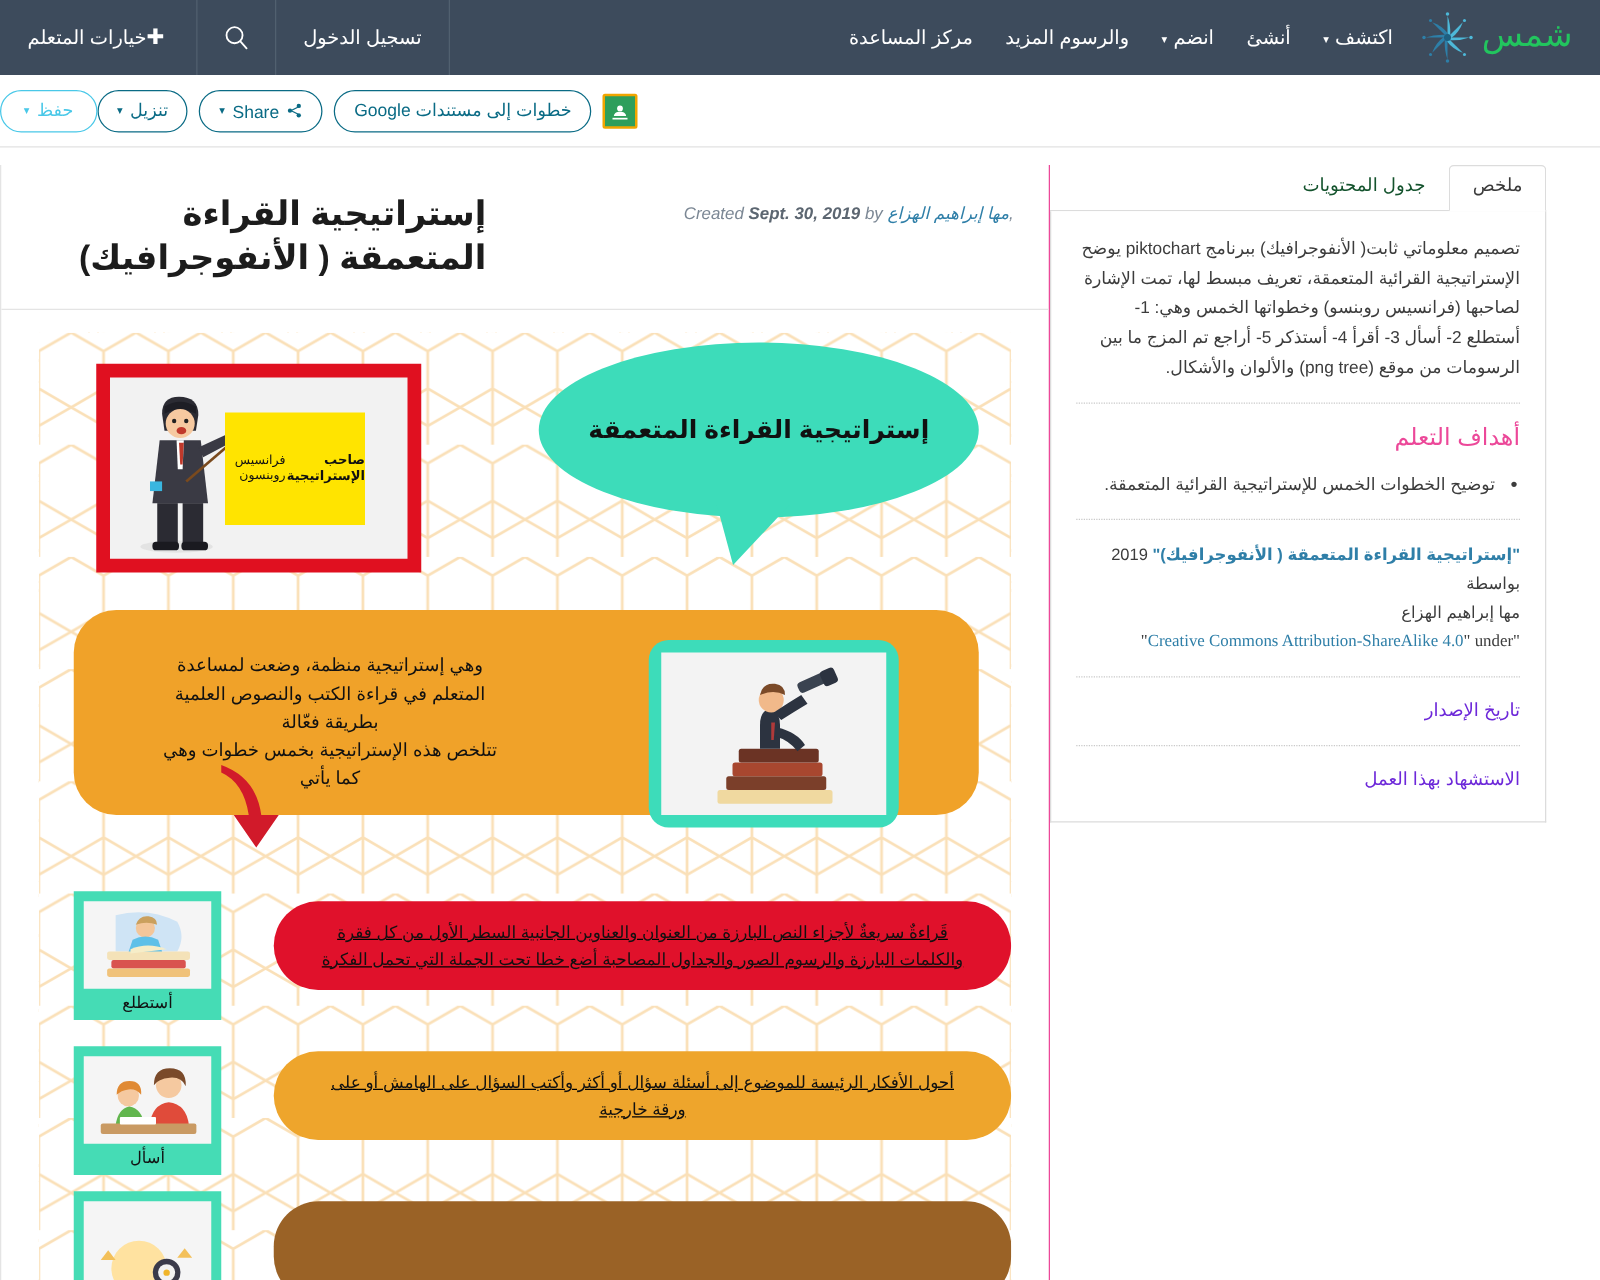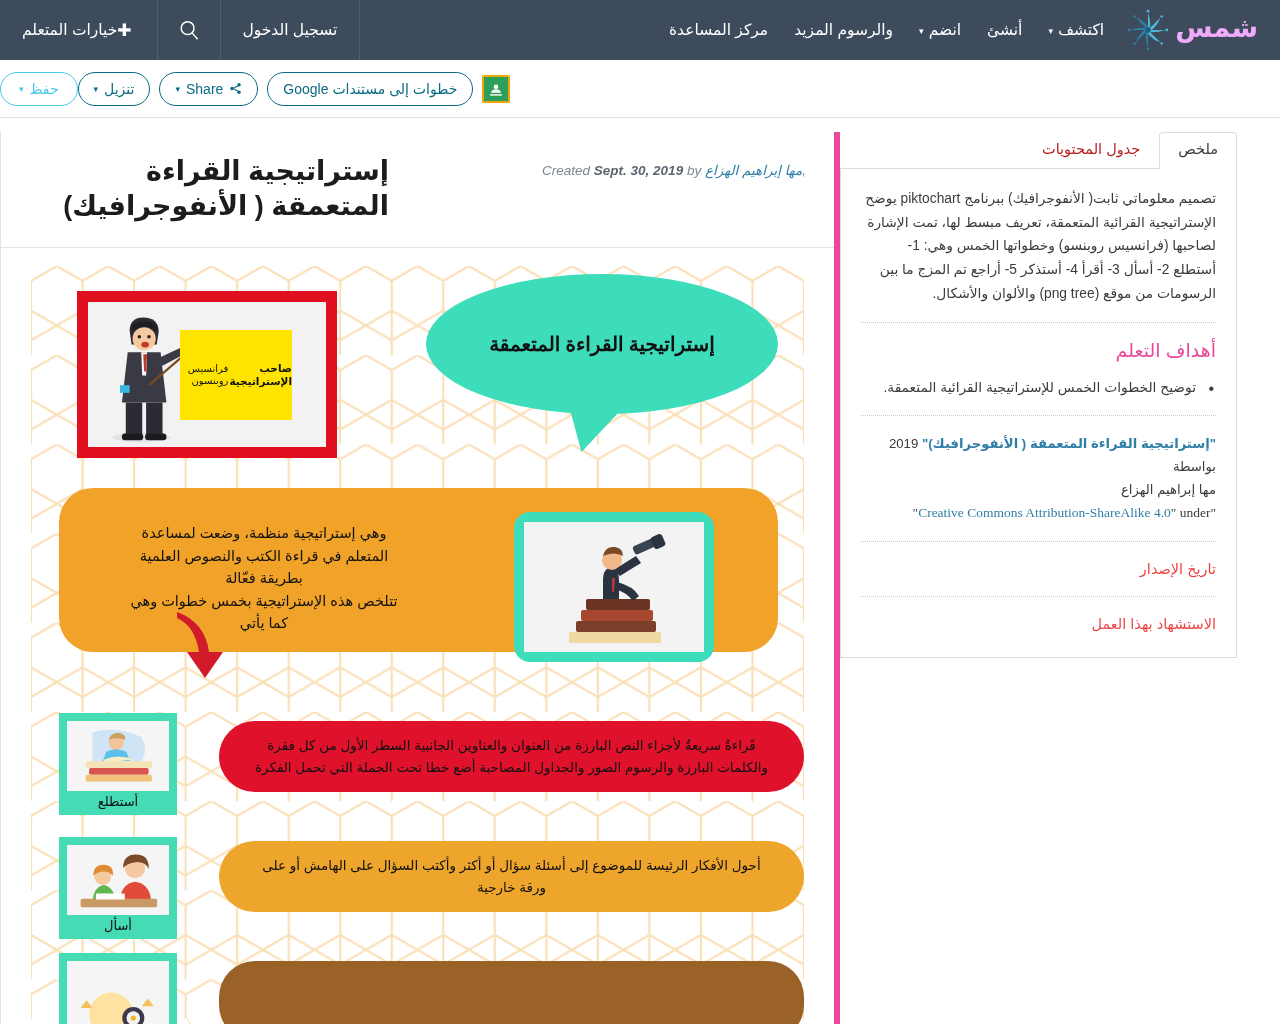--- a/index.html
+++ b/index.html
@@ -20,23 +20,23 @@
     width: 1280px;
     position: relative;
   }
   .logo-wrap {
     display: flex; align-items: center;
     padding: 0 22px 0 10px;
     gap: 6px;
     order: 0;
   }
   .logo-text {
-    color: #f0abfc;
+    color: #22c55e;
     font-size: 27px;
-    font-weight: bold;
+    font-weight: normal;
     letter-spacing: -0.5px;
     line-height: 1;
     padding-bottom: 4px;
   }
   .logo-mark { width: 42px; height: 42px; display: block; }
 
   .nav-links {
     display: flex; align-items: center;
     gap: 0px;
     order: 1;
@@ -132,21 +132,21 @@
     width: 1280px;
     height: 906px;
     background: #fff;
     padding: 0;
   }
 
   
   .doc-panel {
     width: 840px;
     background: #fff;
-    border-right: 6px solid #ec4899;
+    border-right: 1px solid #ec4899;
     border-left: 1px solid #e4e4e4;
     margin: 14px 0 0 0;
     order: 0;
     overflow: hidden;
     position: relative;
   }
   .doc-head {
     padding: 22px 28px 24px 28px;
     border-bottom: 1px solid #e4e4e4;
     display: flex;
@@ -225,21 +225,21 @@
   .bubble {
     position: absolute;
     right: 26px; top: 8px;
     width: 352px; height: 140px;
     background: #3ddcba;
     border-radius: 50%;
     display: flex; align-items: center; justify-content: center;
   }
   .bubble-txt {
     font-size: 20px; color: #111; font-weight: bold;
-    text-align: right; line-height: 1.2; font-family: Liberation Serif, serif;
+    text-align: right; line-height: 1.2;
   }
   .bubble-tail {
     position: absolute;
     right: 180px; top: 138px;
     width: 0; height: 0;
     border-left: 18px solid transparent;
     border-right: 40px solid transparent;
     border-top: 48px solid #3ddcba;
     transform: skewX(-6deg);
   }
@@ -270,21 +270,21 @@
     left: 40px; top: 34px;
     width: 330px;
     text-align: center;
     font-size: 14.5px;
     color: #111;
     line-height: 1.55;
   }
   .red-arrow { position: absolute; left: 108px; top: 118px; }
 
   
-  .step-row { position: absolute; left: 28px; right: 0; }
+  .step-row { position: absolute; left: 28px; right: 0; text-decoration: underline; }
   .step-bar {
     border-radius: 36px;
     display: flex; align-items: center; justify-content: center;
     padding: 14px 34px;
     text-align: center;
     color: #111;
     font-size: 13.5px;
     line-height: 1.6;
   }
   .step-bar.red { background: #e0112b; }
@@ -316,21 +316,21 @@
   }
   .tabs {
     display: flex;
     flex-direction: row;
     border-bottom: 1px solid #dcdcdc;
     height: 37px;
   }
   .tab {
     padding: 8px 18px;
     font-size: 14.5px;
-    color: #b91c1c;
+    color: #14532d;
     cursor: pointer;
     border: 1px solid transparent;
     border-bottom: none;
     margin-bottom: -1px;
     background: transparent;
   }
   .tab.active {
     background: #fff;
     border-color: #dcdcdc;
     border-bottom: 1px solid #fff;
@@ -378,21 +378,21 @@
     font-size: 13.2px;
     color: #3c3c3c;
     text-align: right;
     line-height: 1.75;
   }
   .license-block a { color: #2f7fa8; text-decoration: none; }
   .license-block .title-link { font-weight: bold; color: #2f7fa8; }
   .license-en { direction: ltr; text-align: right; font-family: "Liberation Serif", serif; font-size: 13.5px;}
   .link-row {
     font-size: 14.5px;
-    color: #ef4444;
+    color: #6d28d9;
     text-align: right;
     cursor: pointer;
     padding: 3px 0;
   }
 </style>
 </head>
 <body>
 
 <div class="topnav">
 

